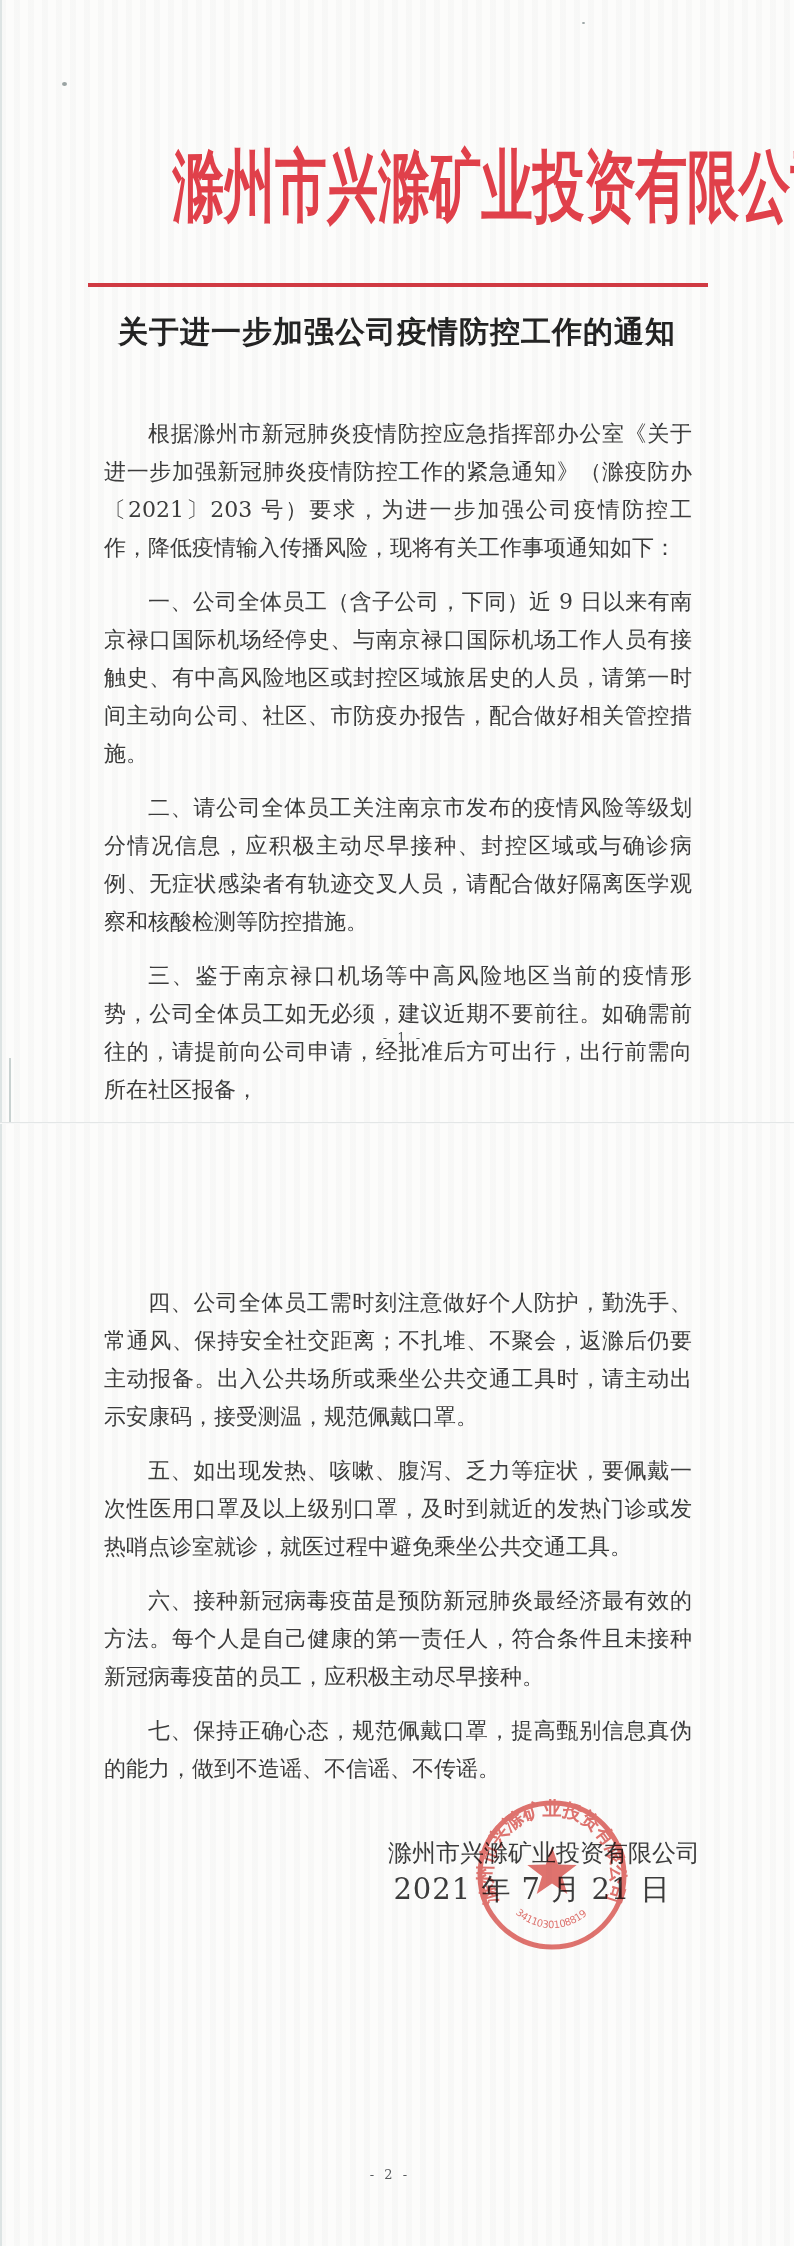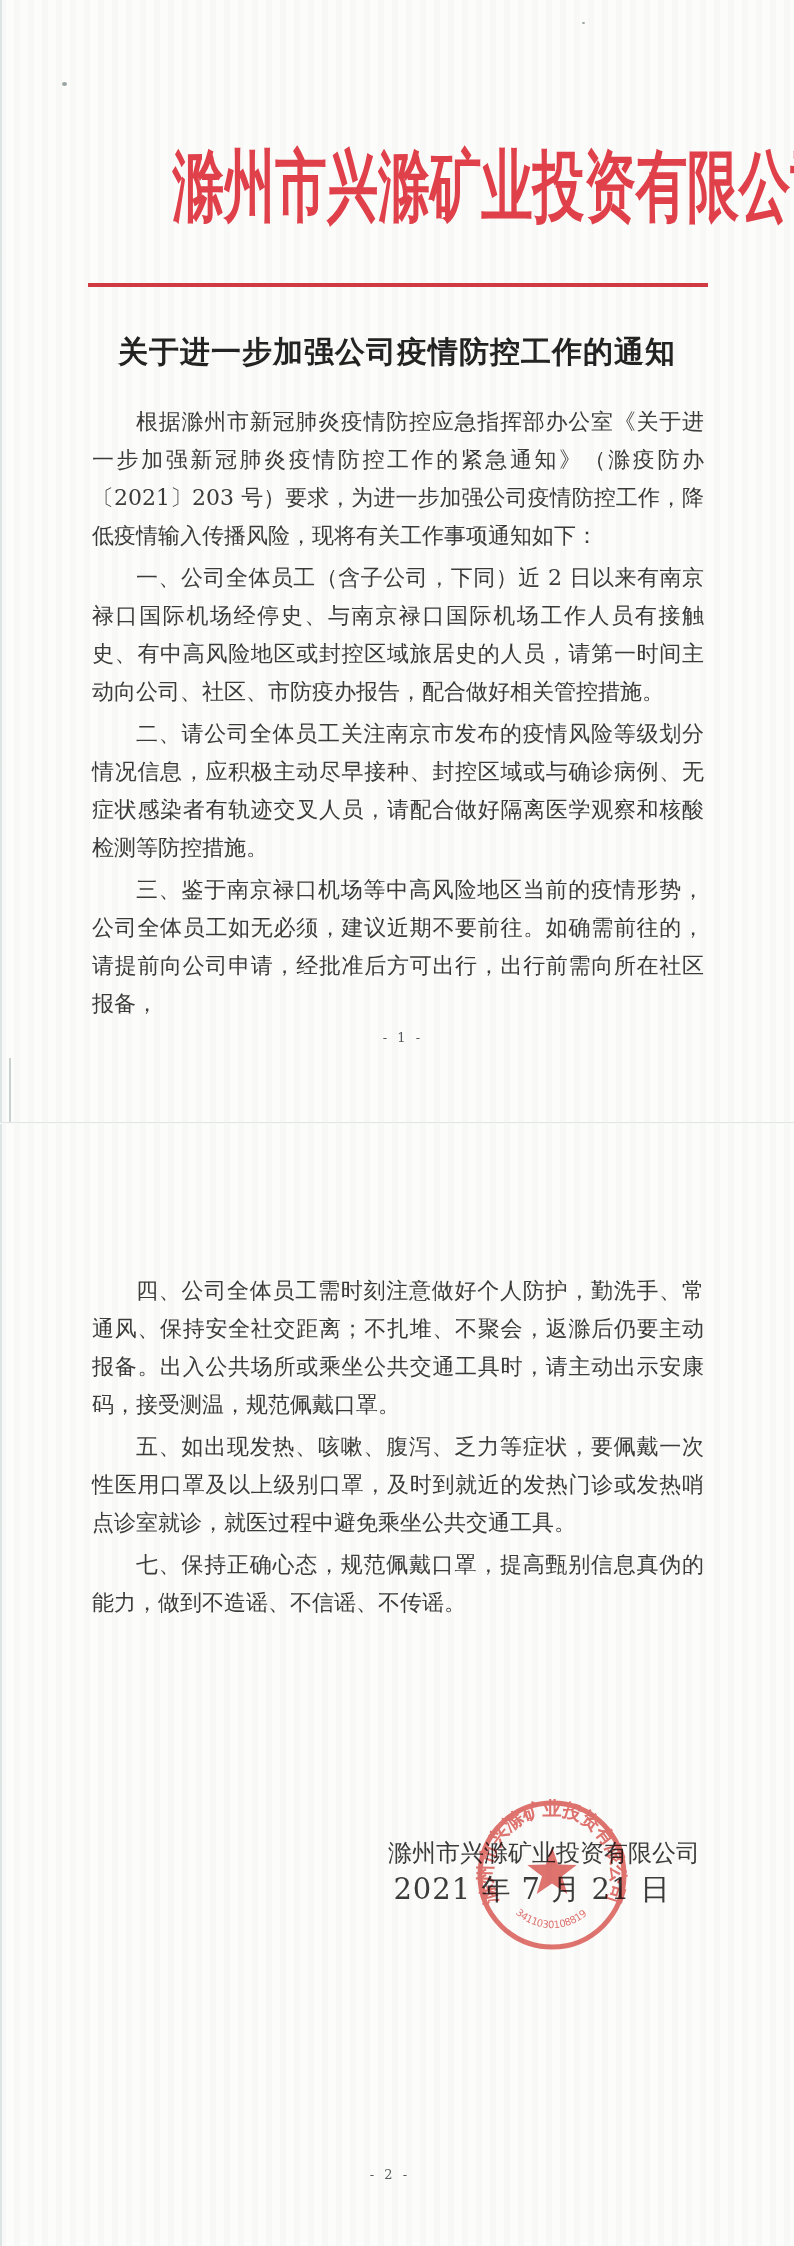--- a/index.html
+++ b/index.html
@@ -28,32 +28,32 @@
   .letterhead span{
     display:inline-block;
     font-size:78px;line-height:100px;font-weight:bold;
     transform:scale(0.66,1);transform-origin:50% 50%;
     letter-spacing:0px;
   }
   .red-rule{
     position:absolute;top:283px;left:88px;width:620px;height:4px;
   }
   .doc-title{
-    position:absolute;top:332px;left:0;width:100%;
+    position:absolute;top:312px;left:0;width:100%;
     text-align:center;font-size:30px;font-weight:bold;color:#232323;
     letter-spacing:1px;
   }
   .body-block{
     position:absolute;left:88px;width:620px;
     font-size:22px;line-height:38px;color:#3b3b3b;
     text-align:justify;
   }
   #page1 .body-block{top:399px;}
   #page2 .body-block{top:144px;}
-  .body-block p{margin:4px;text-indent:2em;}
+  .body-block p{margin:16px;text-indent:2em;}
   .body-block p.continuation{text-indent:0;}
   .page-footer{
     position:absolute;font-size:13px;color:#55595b;letter-spacing:3px;
     white-space:nowrap;
   }
   #footer1{top:1030px;left:calc(50% + 6px);transform:translateX(-50%);}
   #footer2{top:1043px;left:calc(50% - 7px);transform:translateX(-50%);}
 
   
   .signature{
@@ -87,34 +87,35 @@
   <div class="letterhead">
     <span style="color: rgb(224, 64, 74);">滁州市兴滁矿业投资有限公司</span>
   </div>
 
   <div class="red-rule" style="background: rgb(208, 58, 67);"></div>
 
   <div class="doc-title">关于进一步加强公司疫情防控工作的通知</div>
 
   <div class="body-block">
     <p>根据滁州市新冠肺炎疫情防控应急指挥部办公室《关于进一步加强新冠肺炎疫情防控工作的紧急通知》（滁疫防办〔2021〕203 号）要求，为进一步加强公司疫情防控工作，降低疫情输入传播风险，现将有关工作事项通知如下：</p>
-    <p>一、公司全体员工（含子公司，下同）近 2 日以来有南京禄口国际机场经停史、与南京禄口国际机场工作人员有接触史、有中高风险地区或封控区域旅居史的人员，请第一时间主动向公司、社区、市防疫办报告，配合做好相关管控措施。</p>
+    <p>一、公司全体员工（含子公司，下同）近 9 日以来有南京禄口国际机场经停史、与南京禄口国际机场工作人员有接触史、有中高风险地区或封控区域旅居史的人员，请第一时间主动向公司、社区、市防疫办报告，配合做好相关管控措施。</p>
     <p>二、请公司全体员工关注南京市发布的疫情风险等级划分情况信息，应积极主动尽早接种、封控区域或与确诊病例、无症状感染者有轨迹交叉人员，请配合做好隔离医学观察和核酸检测等防控措施。</p>
     <p>三、鉴于南京禄口机场等中高风险地区当前的疫情形势，公司全体员工如无必须，建议近期不要前往。如确需前往的，请提前向公司申请，经批准后方可出行，出行前需向所在社区报备，</p>
   </div>
 
   <div class="page-footer" id="footer1">- 1 -</div>
 </div>
 
 <div class="scan-sheet" id="page2">
   <div class="edge-line"></div>
 
   <div class="body-block">
     <p>四、公司全体员工需时刻注意做好个人防护，勤洗手、常通风、保持安全社交距离；不扎堆、不聚会，返滁后仍要主动报备。出入公共场所或乘坐公共交通工具时，请主动出示安康码，接受测温，规范佩戴口罩。</p>
     <p>五、如出现发热、咳嗽、腹泻、乏力等症状，要佩戴一次性医用口罩及以上级别口罩，及时到就近的发热门诊或发热哨点诊室就诊，就医过程中避免乘坐公共交通工具。</p>
+    <p>六、接种新冠病毒疫苗是预防新冠肺炎最经济最有效的方法。每个人是自己健康的第一责任人，符合条件且未接种新冠病毒疫苗的员工，应积极主动尽早接种。</p>
     <p>七、保持正确心态，规范佩戴口罩，提高甄别信息真伪的能力，做到不造谣、不信谣、不传谣。</p>
   </div>
 
   <div class="signature">
     <div class="sig-company">滁州市兴滁矿业投资有限公司</div>
     <div class="sig-date">2021 年 7 月 21 日</div>
   </div>
 
   <svg class="seal" viewBox="0 0 170 170" xmlns="http://www.w3.org/2000/svg">
     <defs>

